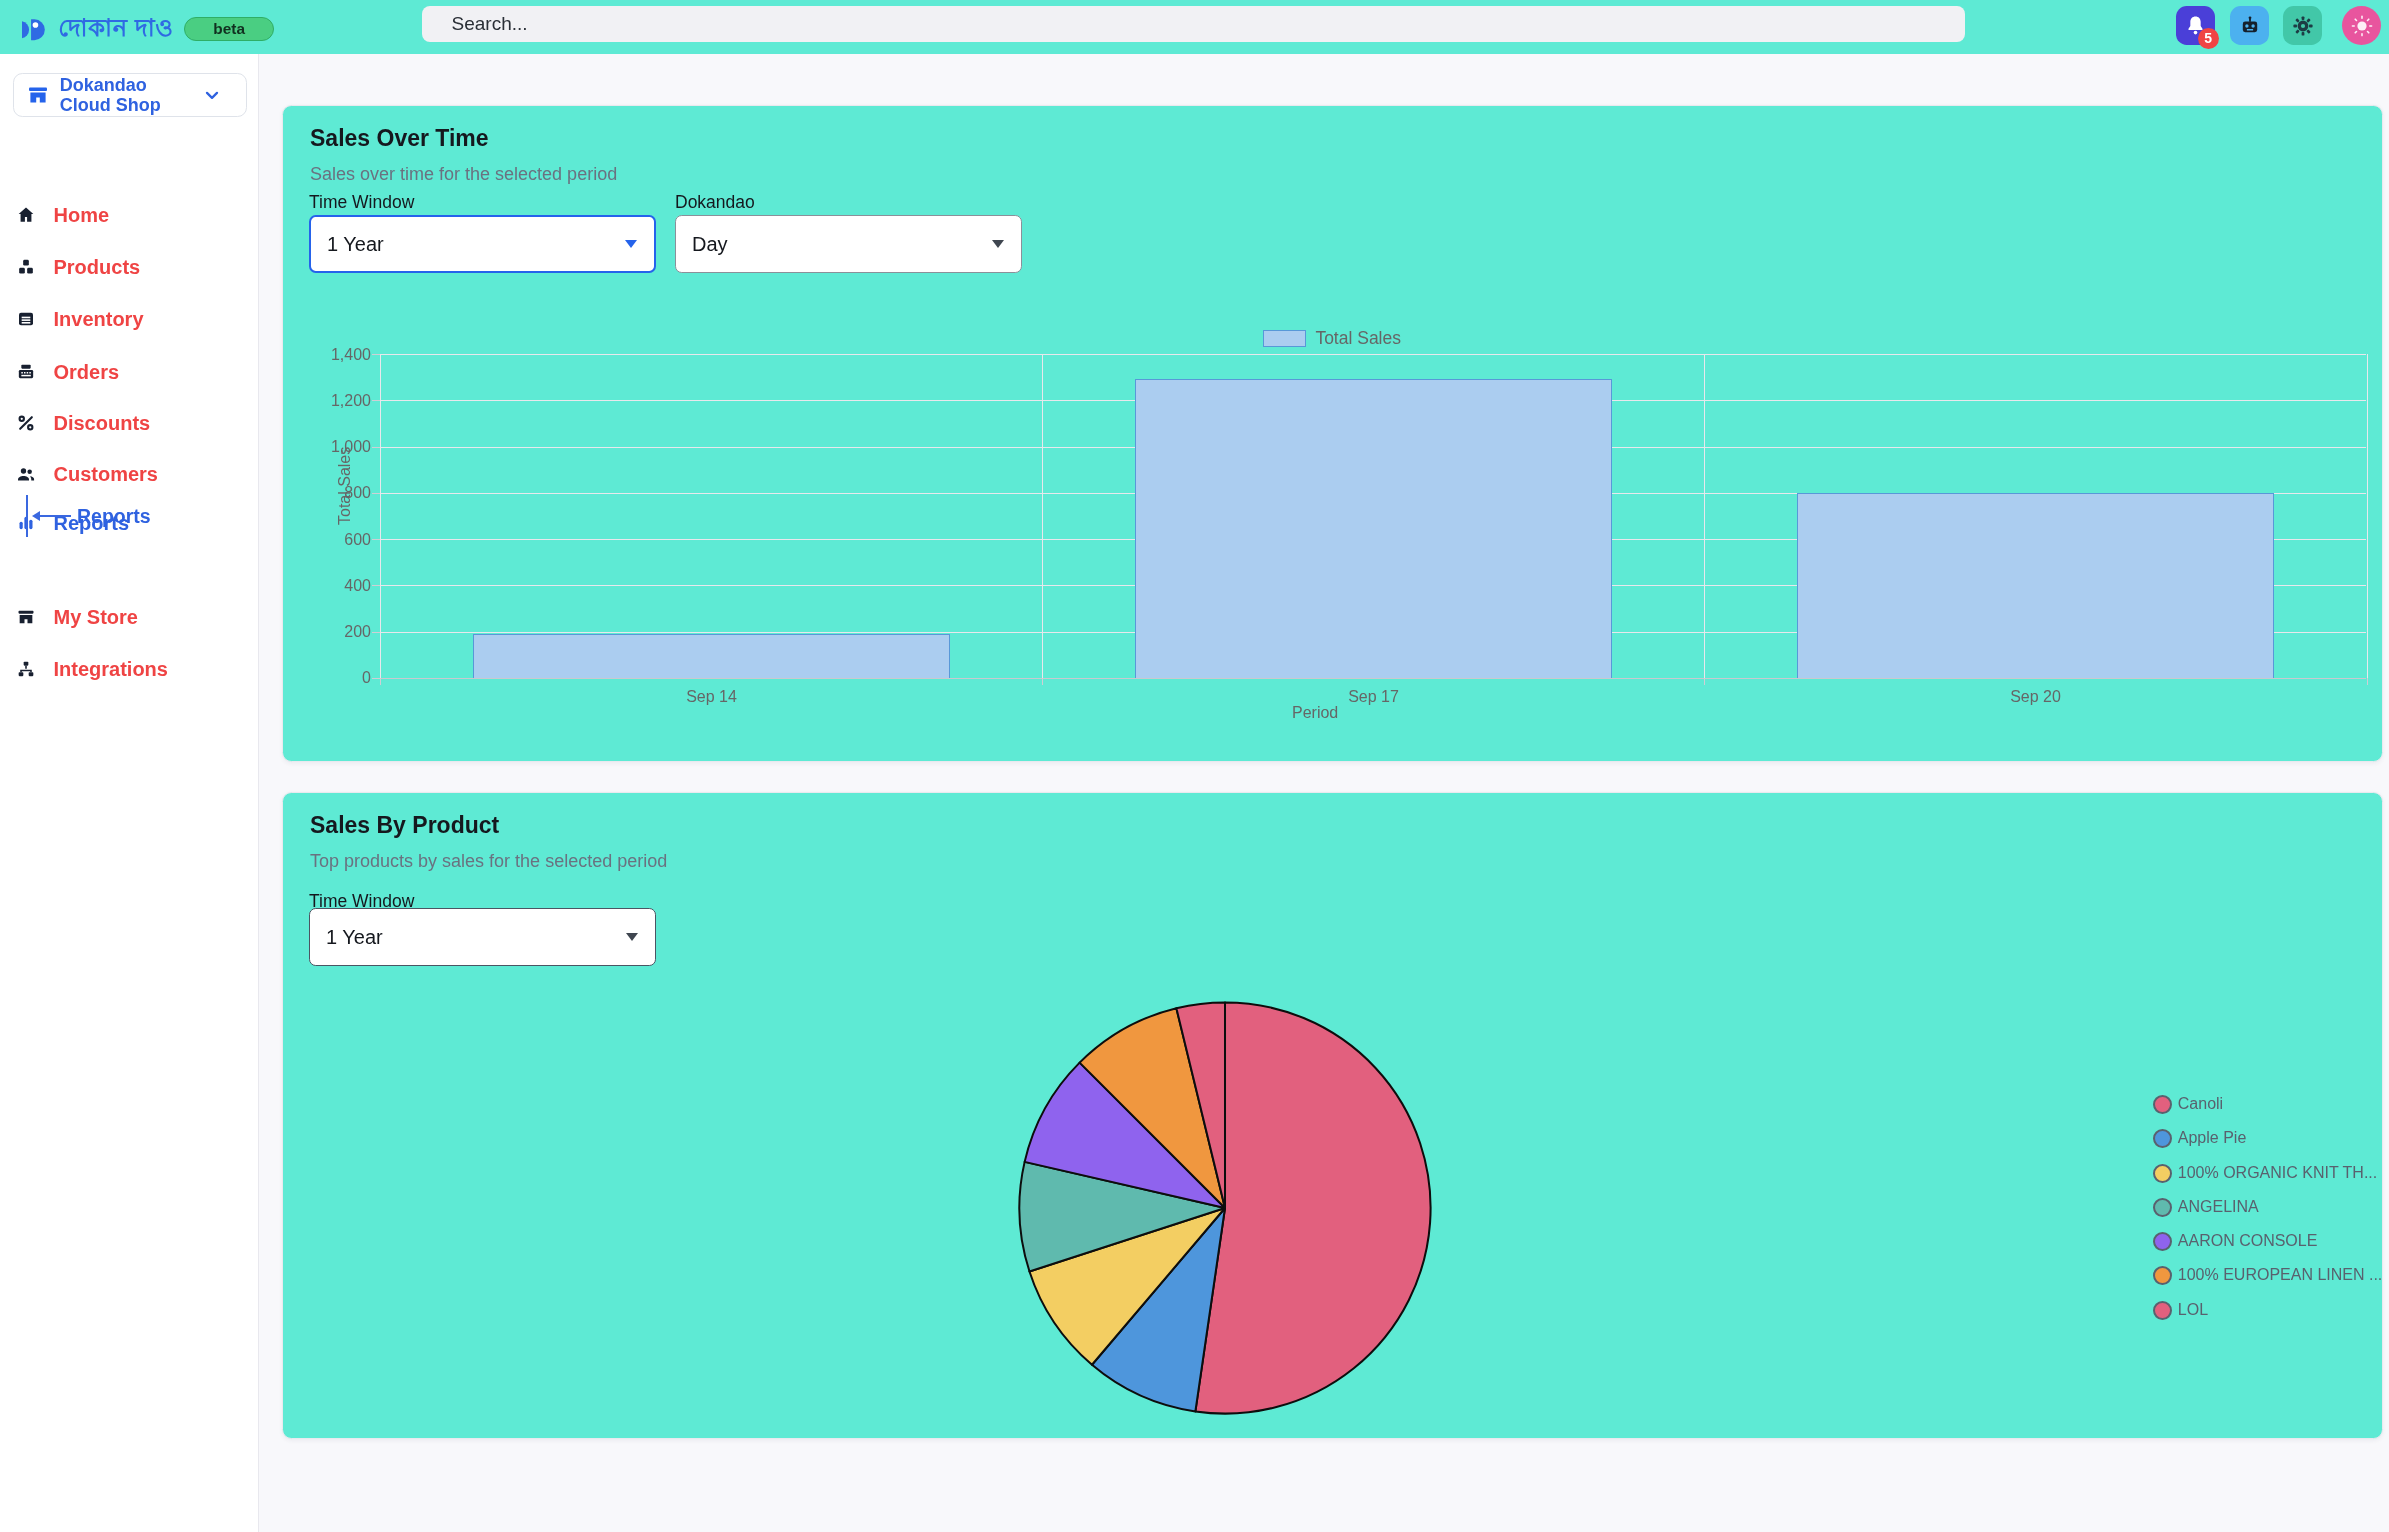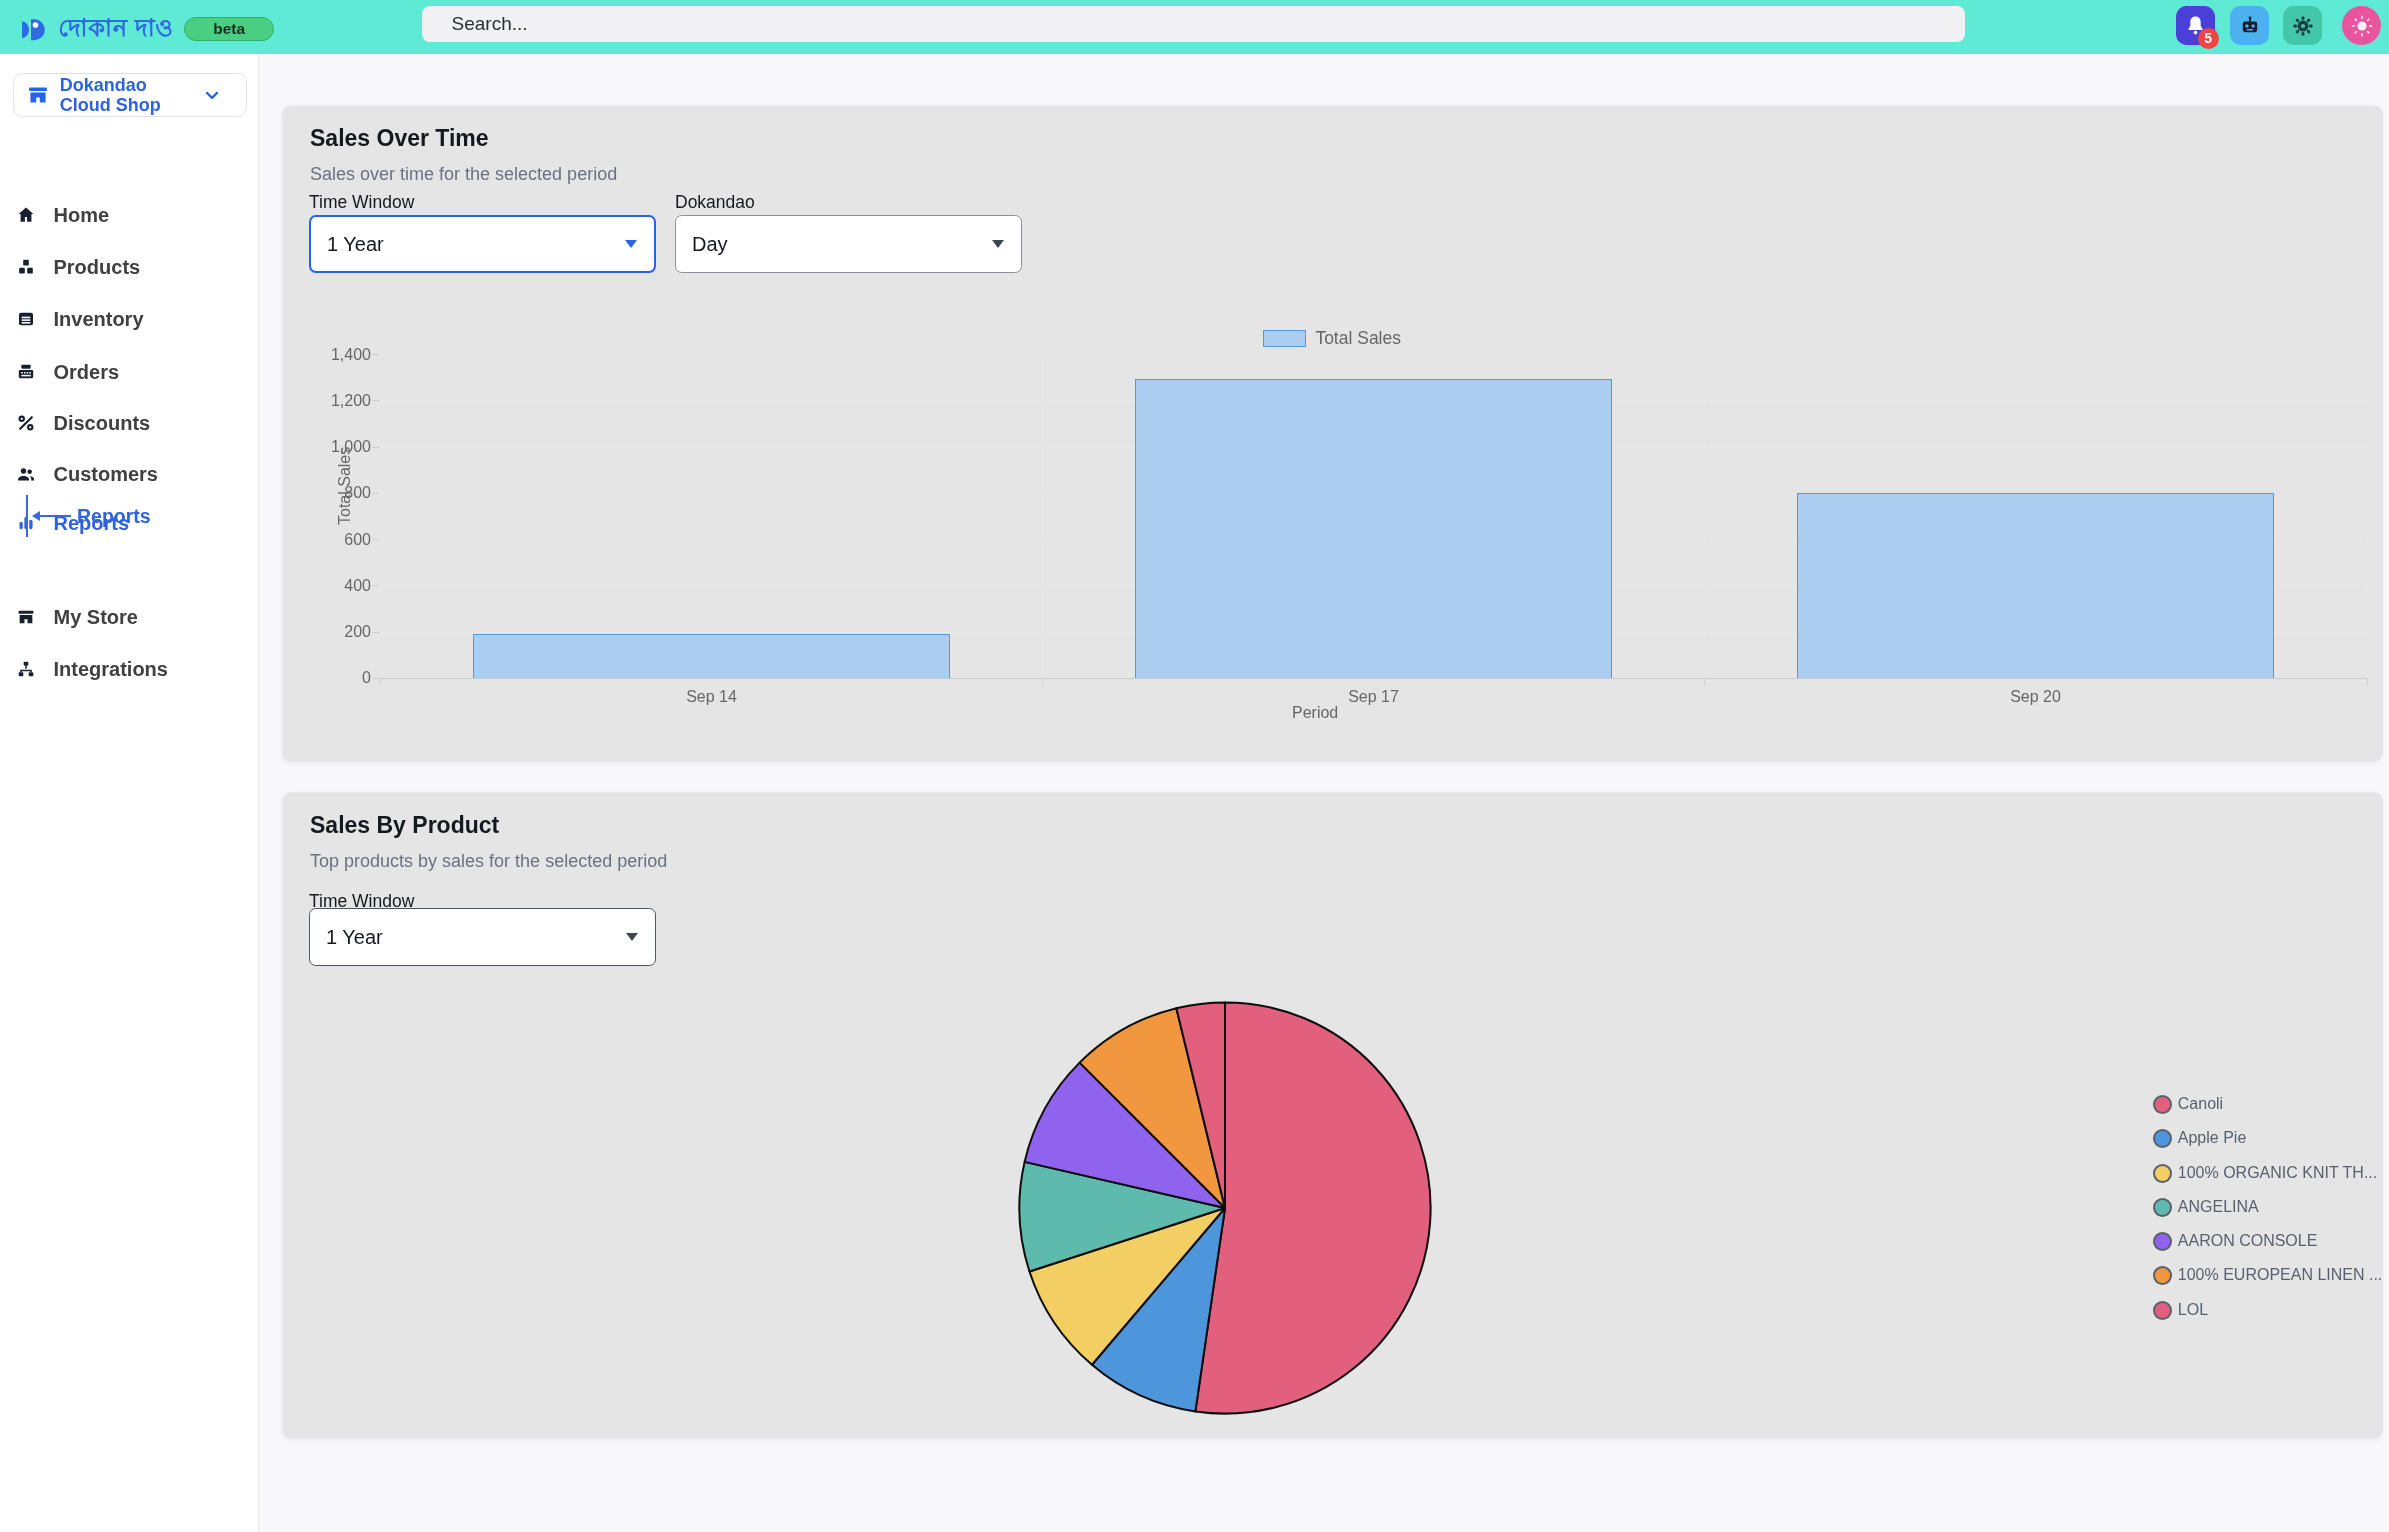--- a/index.html
+++ b/index.html
@@ -26,32 +26,32 @@
   
   #sidebar{position:absolute;left:0;top:54px;width:259px;height:1479px;background:#ffffff;
     border-right:1.3px solid #e8e8ee;box-sizing:border-box;}
   #shop-switcher{position:absolute;left:13.4px;top:19px;width:234px;height:44px;background:#fff;
     border:1.3px solid #dfe3ea;border-radius:9.4px;display:flex;align-items:center;cursor:pointer;box-sizing:border-box;}
   #shop-switcher .store-ic{margin-left:12px;flex:0 0 auto;}
   #shop-name{margin-left:9.4px;width:141px;font-size:18px;line-height:20px;font-weight:bold;color:#2f62e0;}
   #shop-chevron{margin-left:1.3px;}
   .nav-item{position:absolute;left:0;width:259px;height:40px;display:flex;align-items:center;
     padding-left:16px;gap:17.5px;box-sizing:border-box;cursor:pointer;}
-  .nav-item .lbl{font-size:20px;font-weight:600;color:#404040;}
+  .nav-item .lbl{font-size:20px;font-weight:600;color:#ef4444;}
   .nav-item.active .lbl{color:#2f62e0;}
   .nav-ic{width:20px;height:20px;flex:0 0 auto;}
   #tree-v{position:absolute;left:25.5px;top:441px;width:2px;height:42px;background:#3a68e0;}
   #tree-h{position:absolute;left:39px;top:461px;width:32px;height:2px;background:#3a68e0;}
   #tree-arrow{position:absolute;left:32px;top:457px;width:0;height:0;border-top:5.4px solid transparent;
     border-bottom:5.4px solid transparent;border-right:8px solid #3a68e0;}
   #sub-reports{position:absolute;left:77px;top:442px;height:40px;display:flex;align-items:center;cursor:pointer;}
   #sub-reports .lbl{font-size:19.5px;font-weight:600;color:#2f62e0;}
 
   
-  .card{position:absolute;background:#e5e5e5;border:0.7px solid #e9eaef;border-radius:9.4px;
+  .card{position:absolute;background:#5eead4;border:0.7px solid #e9eaef;border-radius:9.4px;
     box-shadow:0 1.3px 4px rgba(25,25,60,.05);}
   #card1{left:282px;top:105px;width:2099px;height:655px;}
   #card2{left:282px;top:792px;width:2099px;height:645px;}
   .card-title{position:absolute;left:27px;top:19px;font-size:23px;font-weight:800;color:#15181e;}
   .card-sub{position:absolute;left:27px;top:58px;font-size:18px;color:#6a7280;}
   .fld-label{position:absolute;top:86px;font-size:17.5px;color:#15181e;}
   .sel{position:absolute;top:109px;width:347px;height:58px;border-radius:6.7px;background:#fff;
     display:flex;align-items:center;box-sizing:border-box;cursor:pointer;}
   .sel .val{margin-left:16px;font-size:20px;color:#15181e;}
   .sel .arr{position:absolute;right:17.5px;top:50%;margin-top:-4px;width:0;height:0;

